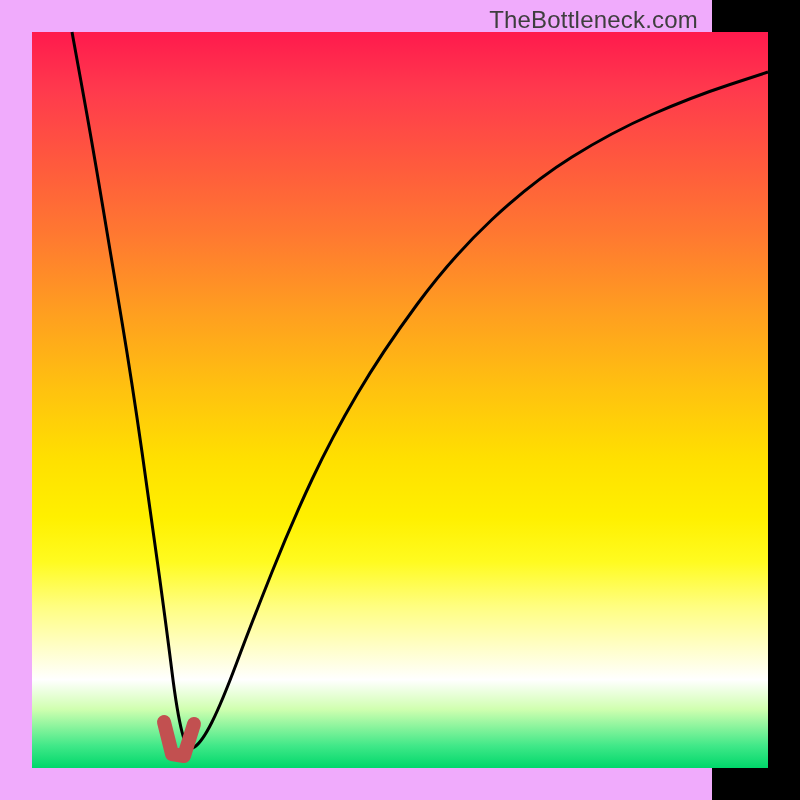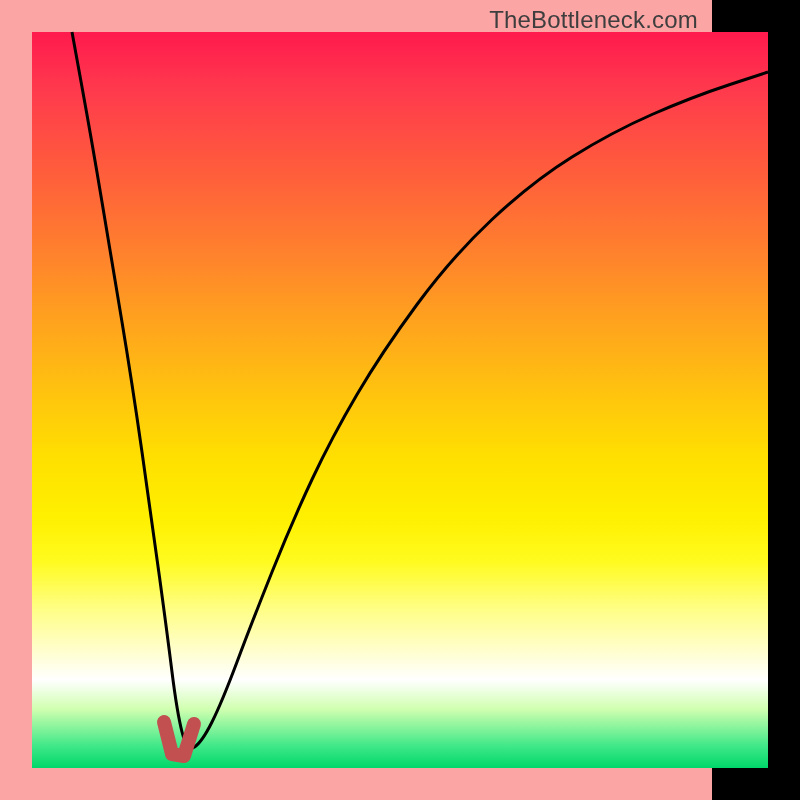--- a/index.html
+++ b/index.html
@@ -10,21 +10,21 @@
     background: #000;
     overflow: hidden;
     font-family: Arial, Helvetica, sans-serif;
   }
   .frame {
     position: absolute;
     left: 0;
     top: 0;
     width: 712px;
     height: 800px;
-    background: #fca5a5;
+    background: #f0abfc;
   }
   .plot {
     position: absolute;
     left: 32px;
     top: 32px;
     width: 736px;
     height: 736px;
     background: linear-gradient(
       to bottom,
       #ff1a4d 0%,

